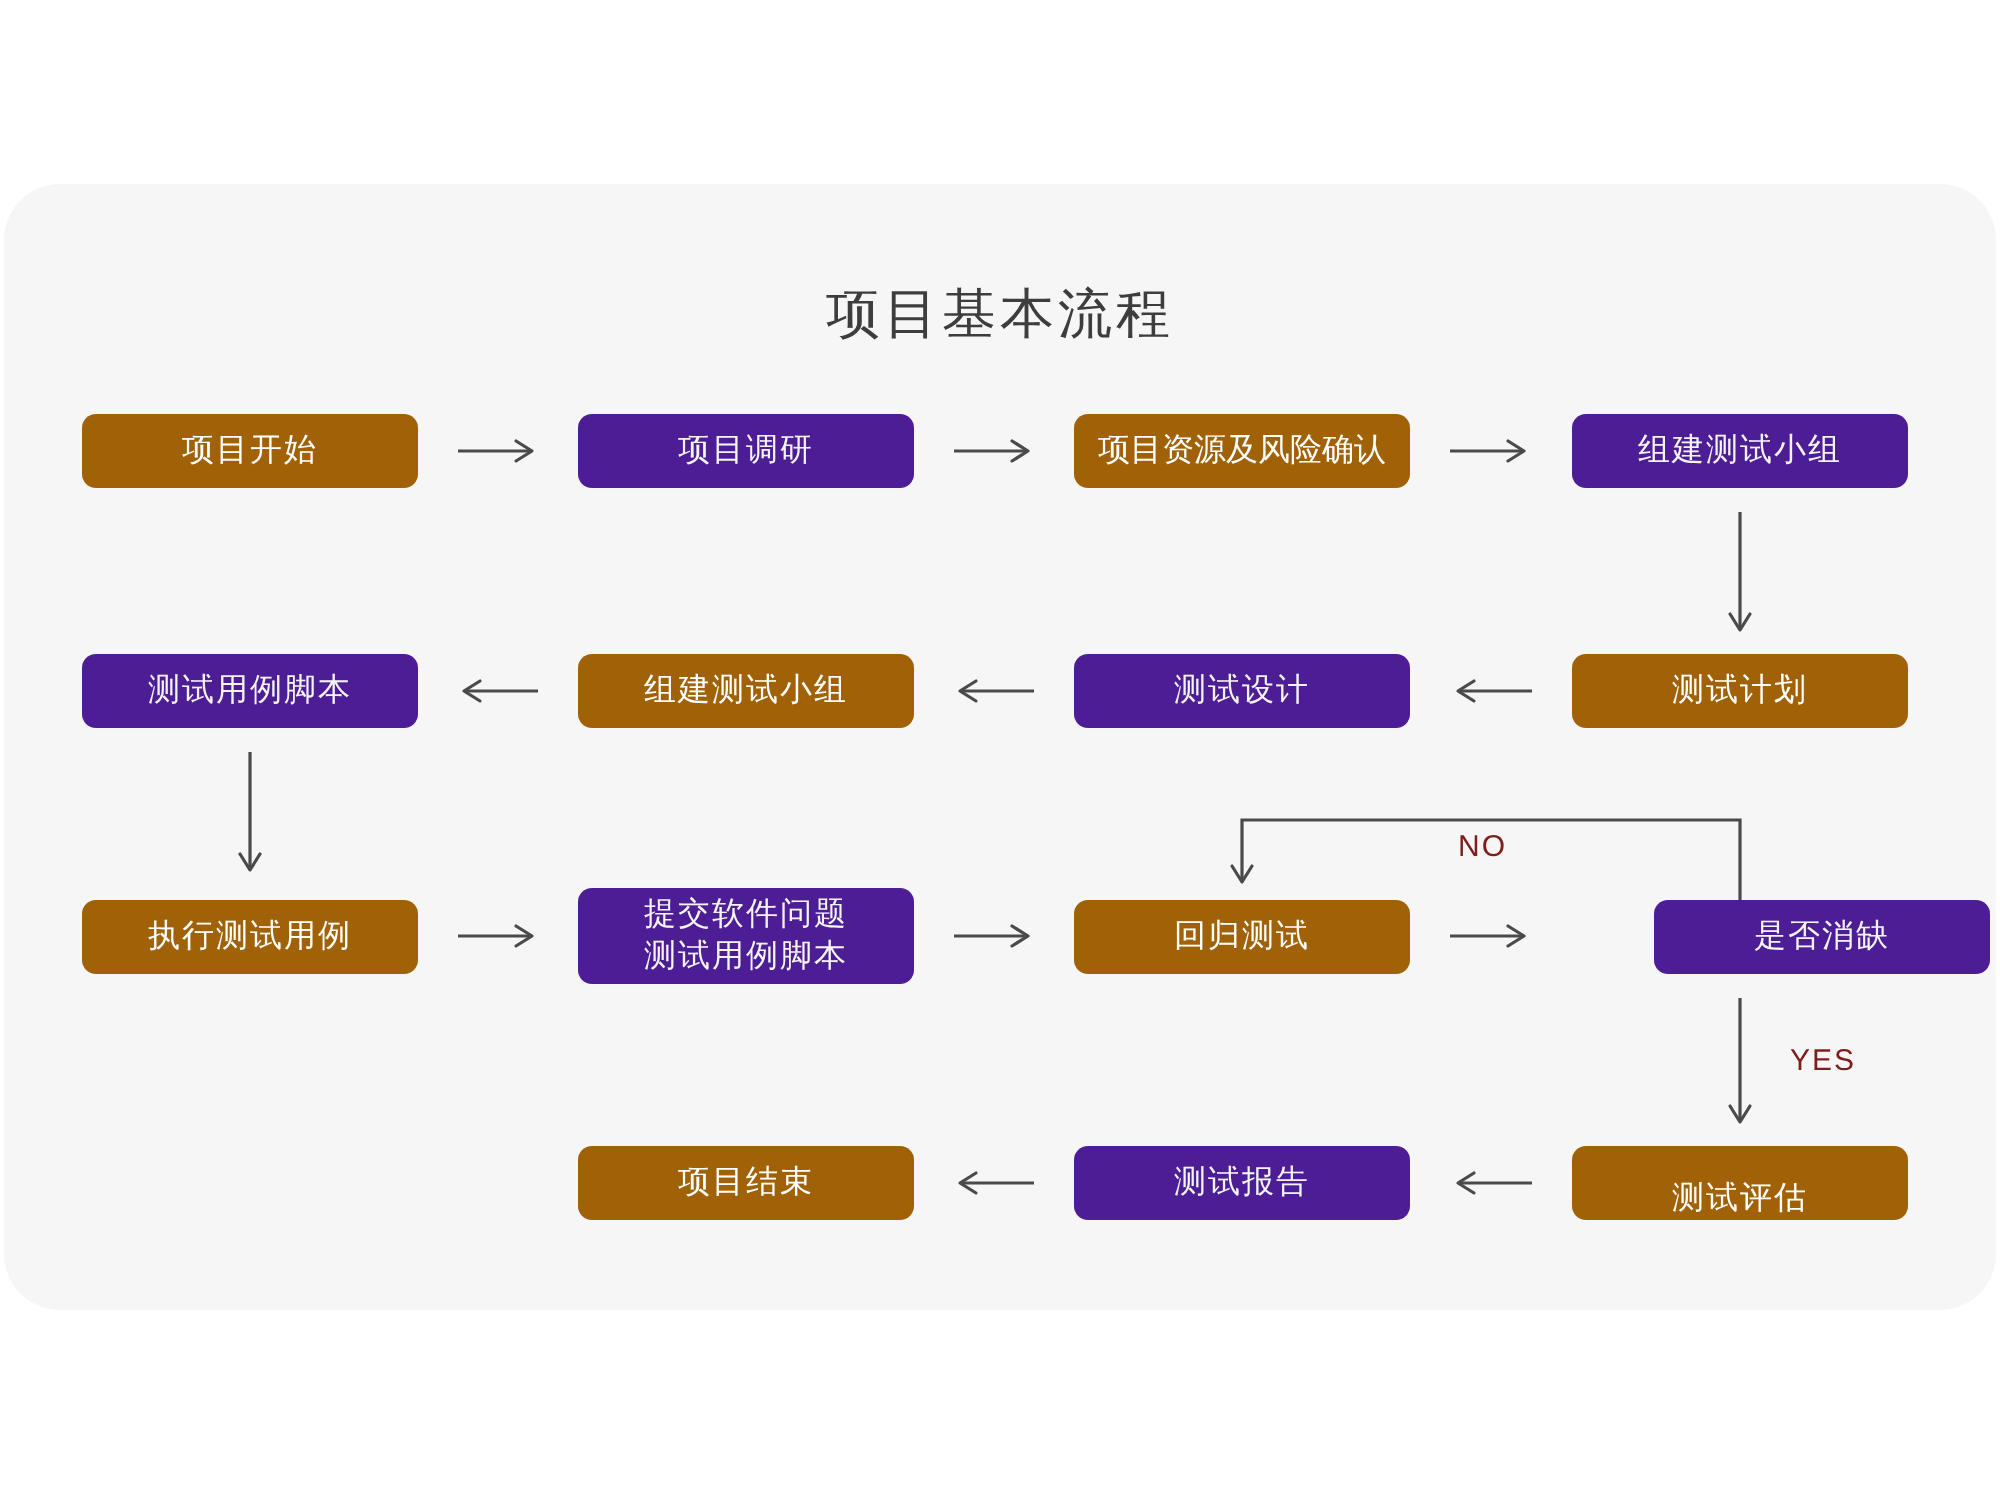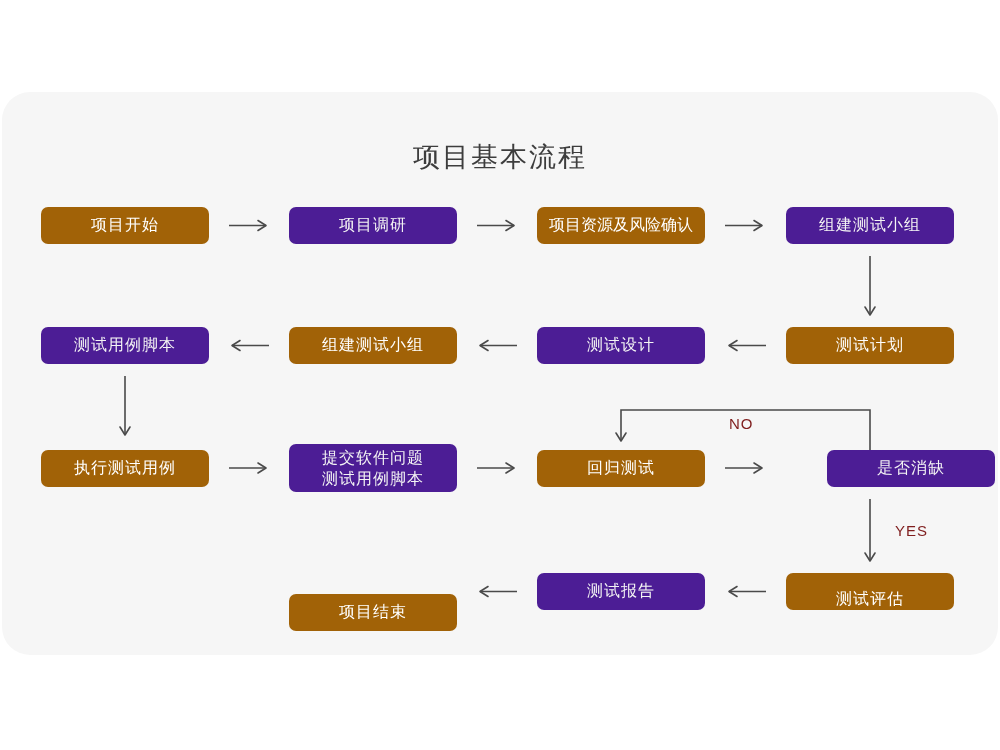--- a/index.html
+++ b/index.html
@@ -128,21 +128,21 @@
   <div class="node gray" style="left:786px; top:450px;margin-left:41px;">
       <span>是否消缺</span>
     </div>
 
   <div class="node purple" style="left:786px; top:573px;align-items:flex-end;">
       <span>测试评估</span>
     </div>
   <div class="node gray" style="left:537px; top:573px;">
       <span>测试报告</span>
     </div>
-  <div class="node purple" style="left:289px; top:573px;margin-top:21px;">
+  <div class="node purple" style="left:289px; top:573px;">
       <span>项目结束</span>
     </div>
 
   <div class="edge-label no">NO</div>
   <div class="edge-label yes">YES</div>
 
   <svg class="arrows" width="1000" height="750" viewBox="0 0 1000 750" xmlns="http://www.w3.org/2000/svg">
     <defs>
       <marker id="chev" viewBox="0 0 14 14" refX="11" refY="7" markerWidth="14" markerHeight="14" orient="auto" markerUnits="userSpaceOnUse">
         <path d="M3,2 L11,7 L3,12" fill="none" stroke="#4a4a4a" stroke-width="1.6" stroke-linecap="round" stroke-linejoin="round"></path>

